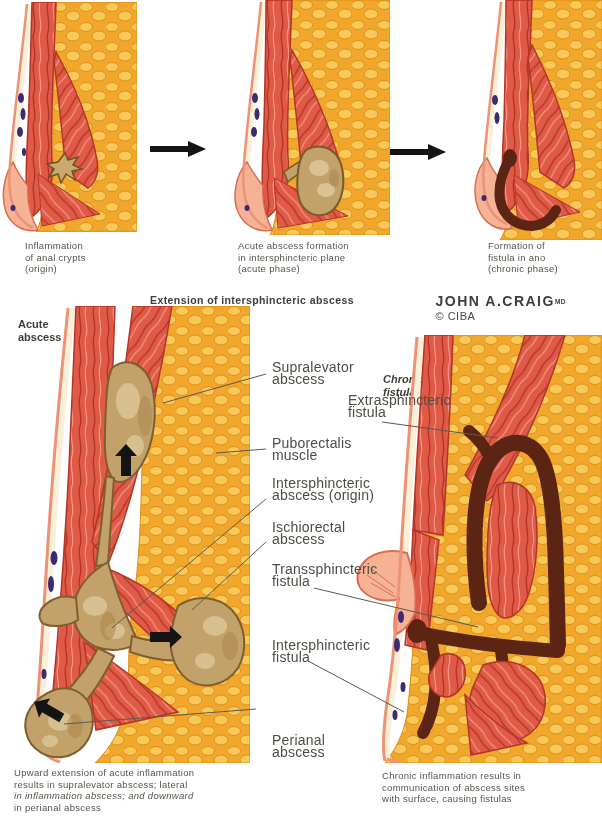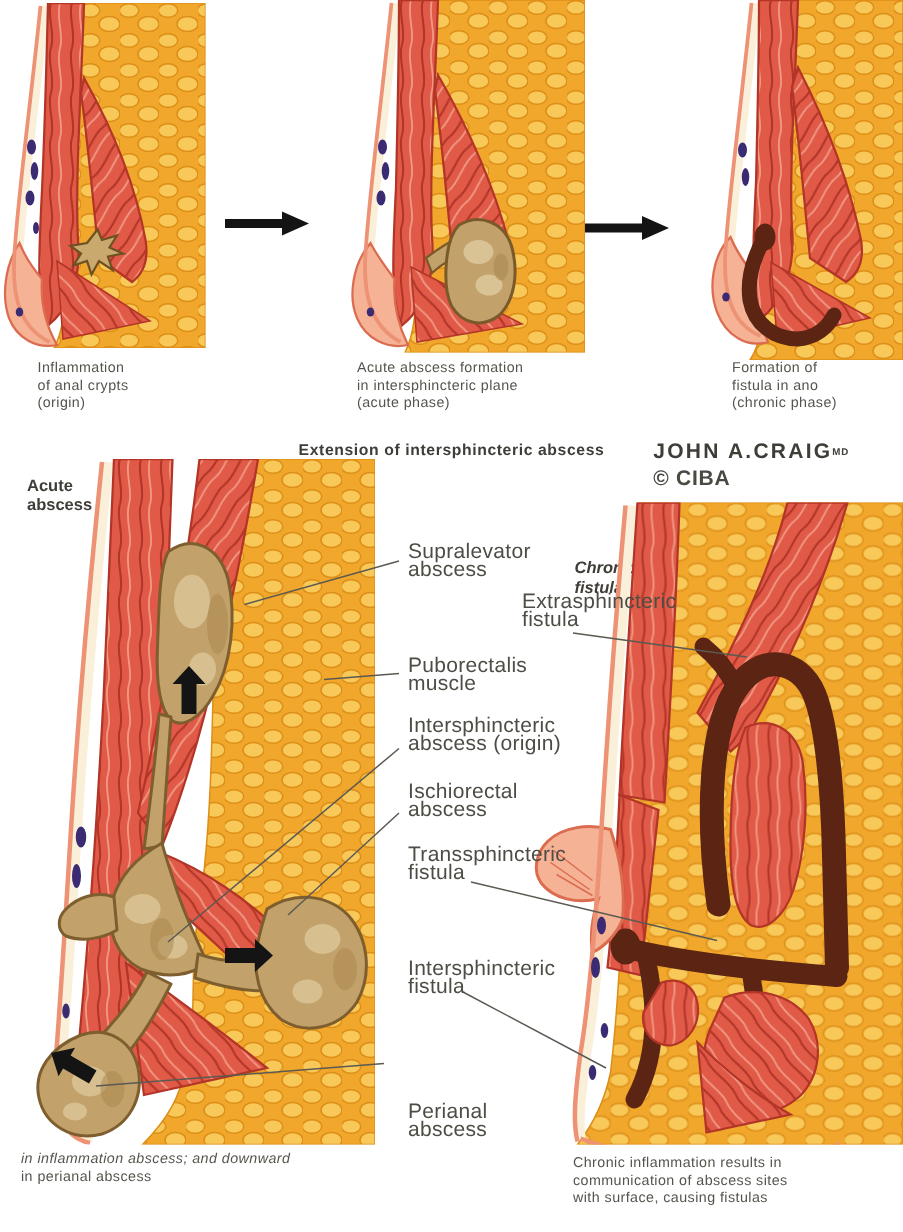--- a/index.html
+++ b/index.html
@@ -7,25 +7,25 @@
     width:602px;height:821px;position:relative;overflow:hidden;
     background:#FFFFFF;
     font-family:"Liberation Sans", sans-serif;
     color:#55544C;
   }
   .abs{position:absolute;}
   .caption{font-size:9.5px;line-height:11.5px;white-space:pre-line;color:#55544C;letter-spacing:.3px;}
   .label{font-size:14px;line-height:11.5px;white-space:pre-line;color:#4E4D45;letter-spacing:.2px;}
   .panel-title{font-size:11px;line-height:12.5px;font-weight:bold;white-space:pre-line;color:#3E3D37;}
   .italic{font-style:italic;margin-top:46px;}
-  #section-title{left:0;top:294px;width:602px;text-align:center;font-weight:bold;font-size:10.5px;color:#3E3D37;letter-spacing:.4px;}
+  #section-title{left:0;top:294px;width:504px;text-align:center;font-weight:bold;font-size:10.5px;color:#3E3D37;letter-spacing:.4px;}
   #credit{right:36px;top:292px;text-align:left;color:#4A4942;}
   #credit .sig{font-weight:bold;font-size:14px;letter-spacing:1.5px;color:#3E3D37;}
   #credit .sig-suffix{font-size:6.5px;vertical-align:2px;letter-spacing:.5px;}
-  #credit .cp{font-size:14px;letter-spacing:.5px;margin-top:0px;font-weight:bold;}
+  #credit .cp{font-size:11px;letter-spacing:.5px;margin-top:0px;}
   svg{display:block;}
 </style>
 </head>
 <body>
 
 <svg width="0" height="0" style="position:absolute" aria-hidden="true">
   <defs>
     <pattern id="fatP" width="26" height="20" patternUnits="userSpaceOnUse">
       <rect width="26" height="20" fill="#F0A72B"></rect>
       <ellipse cx="6" cy="5" rx="6.5" ry="4.5" fill="#F8C858" stroke="#DD8E17" stroke-width="1"></ellipse>
@@ -250,17 +250,19 @@
 abscess (origin)</div>
 <div class="abs label" style="left:272px;top:522px">Ischiorectal
 abscess</div>
 <div class="abs label" style="left:272px;top:564px">Transsphincteric
 fistula</div>
 <div class="abs label" style="left:272px;top:640px">Intersphincteric
 fistula</div>
 <div class="abs label" style="left:272px;top:735px">Perianal
 abscess</div>
 
-<div class="abs caption" style="left:14px;top:767px;width:290px"><span class="italic">in inflammation abscess; and downward</span><span>
+<div class="abs caption" style="left:14px;top:767px;width:290px"><span>Upward extension of acute inflammation
+results in supralevator abscess; lateral
+</span><span class="italic">in inflammation abscess; and downward</span><span>
 in perianal abscess</span></div>
 <div class="abs caption" style="left:382px;top:770px;width:210px">Chronic inflammation results in
 communication of abscess sites
 with surface, causing fistulas</div>
 
 </body></html>

